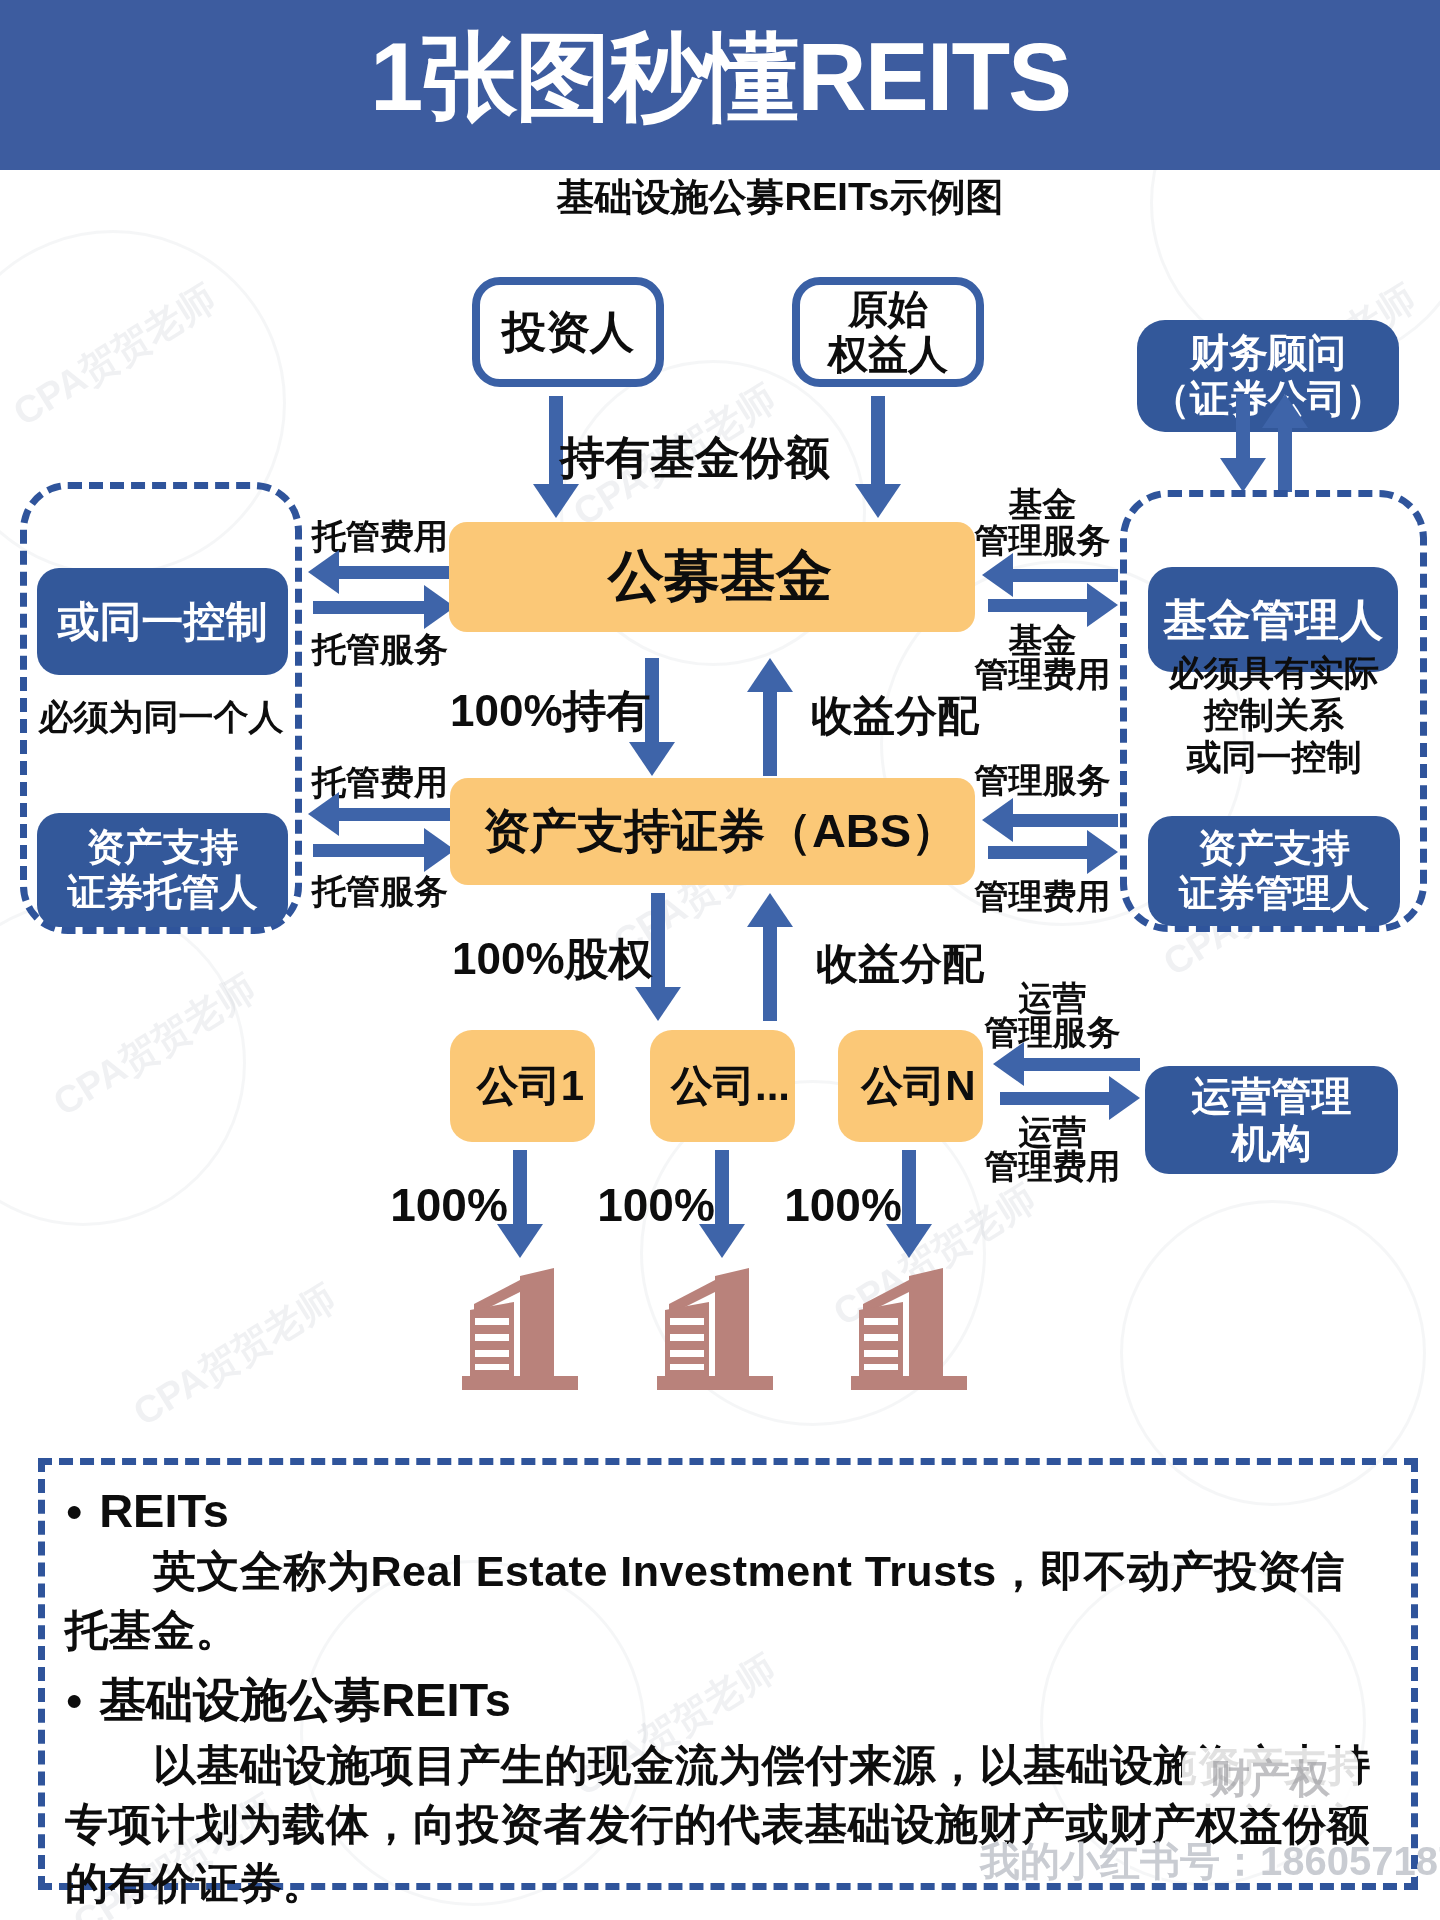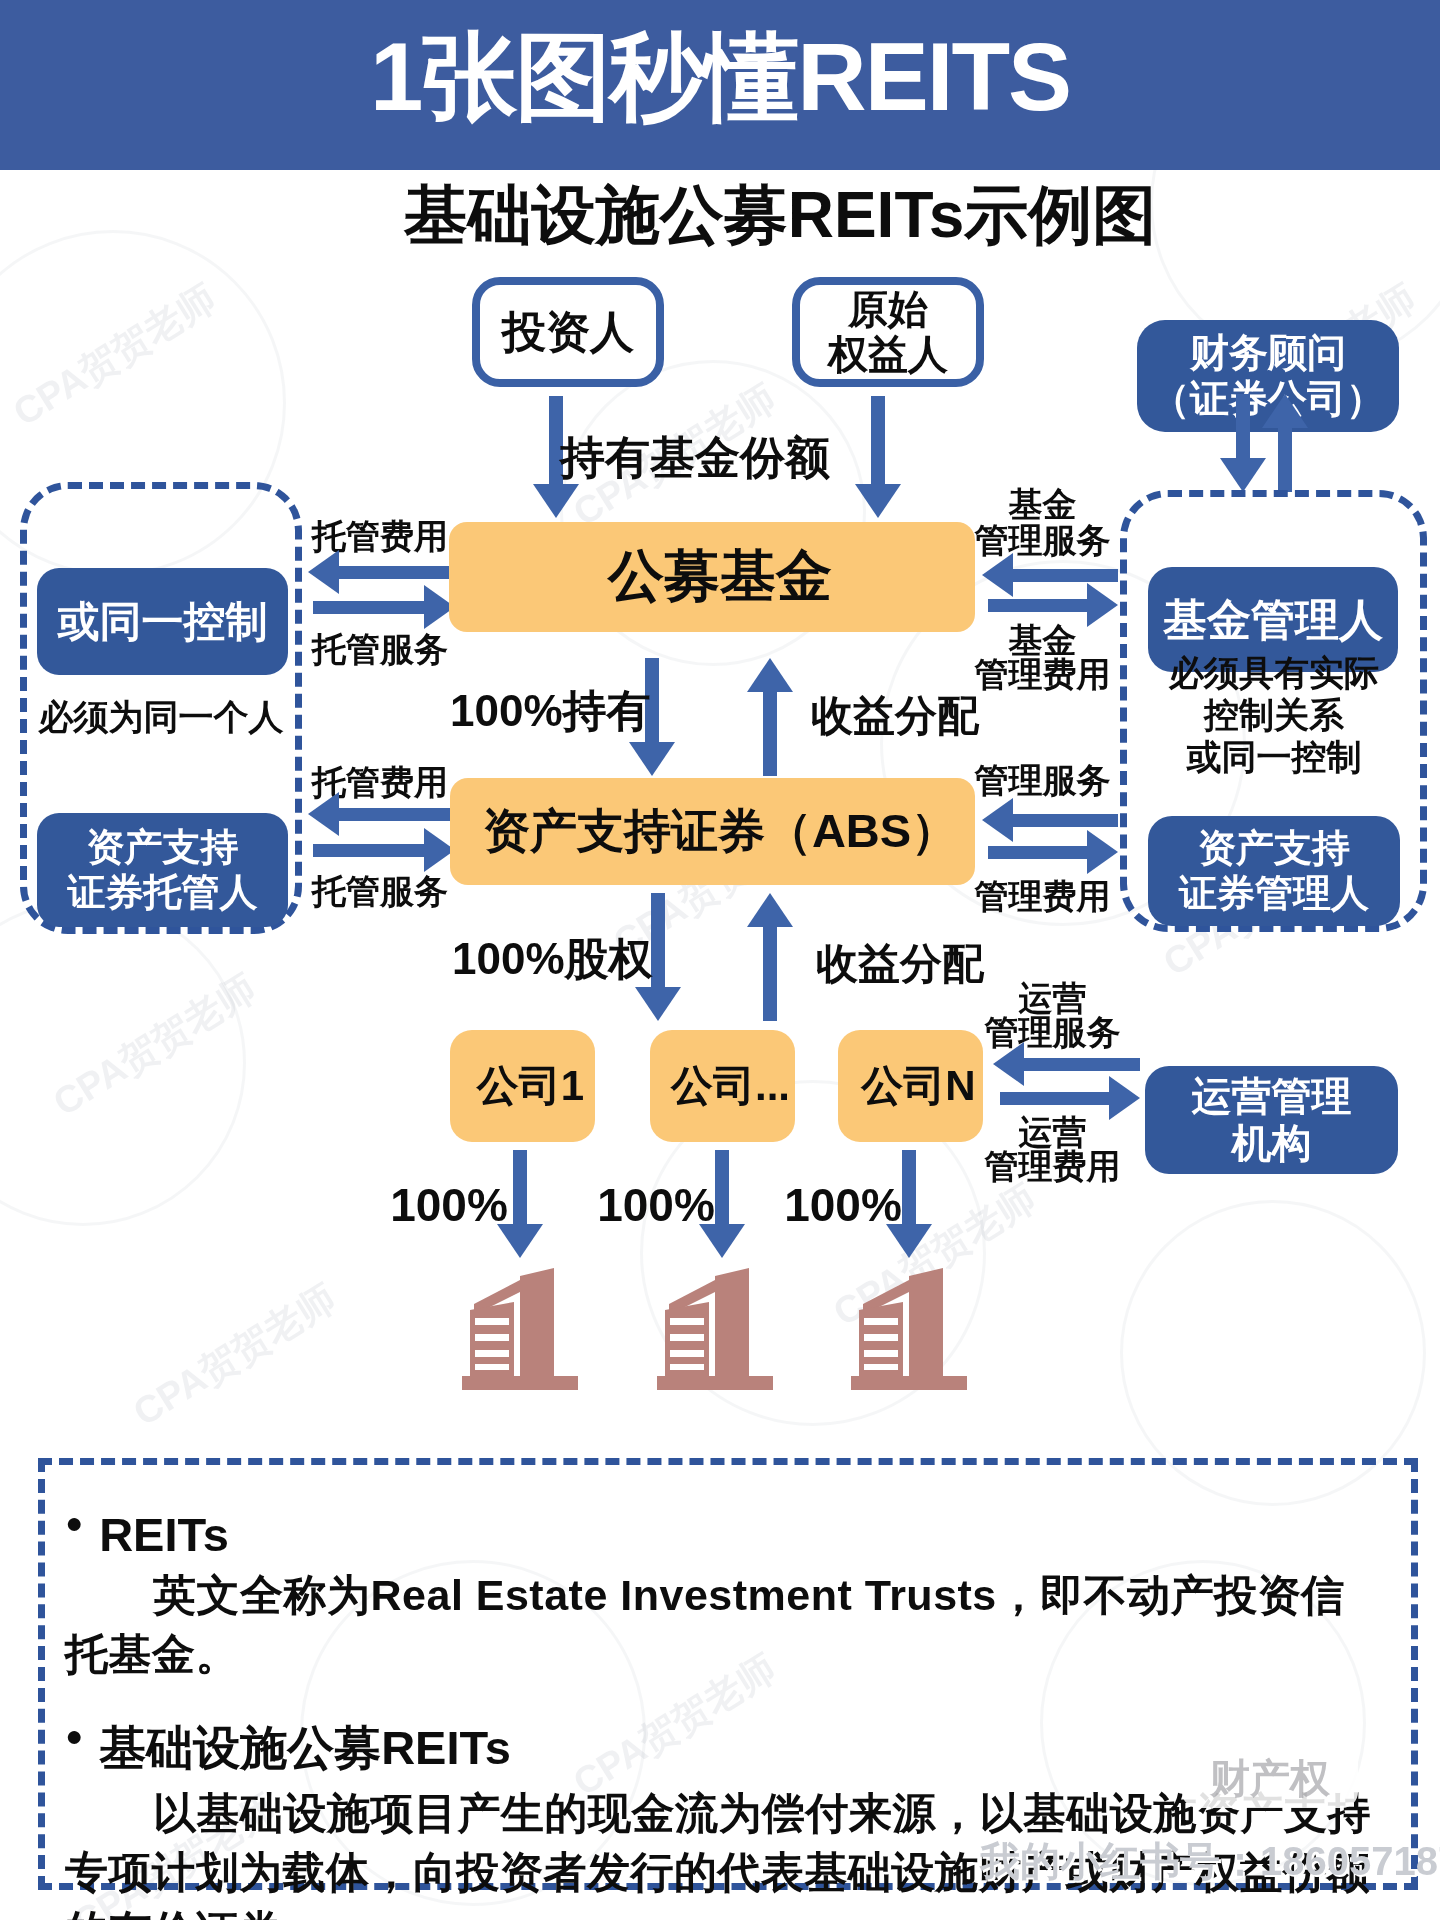--- a/index.html
+++ b/index.html
@@ -7,21 +7,21 @@
     width:1440px;height:1920px;position:relative;background:#ffffff;
     font-family:"Liberation Sans","DejaVu Sans",sans-serif;
     overflow:hidden;color:#0d0d0d;
   }
   .abs{position:absolute;}
   
   .banner{left:0;top:0;width:1440px;height:170px;background:#3d5c9f;}
   .banner-title{left:0;right:0;top:14px;text-align:center;color:#fff;
     font-size:96px;font-weight:900;letter-spacing:-2px;white-space:nowrap;}
   .subtitle{left:330px;top:172px;width:900px;text-align:center;
-    font-size:64px;font-weight:900;letter-spacing:0px;}
+    font-size:38px;font-weight:900;letter-spacing:0px;}
   
   .white-node{background:#fff;border:8px solid #3a60a5;border-radius:28px;
     display:flex;flex-direction:column;align-items:center;justify-content:center;
     text-align:center;font-weight:800;color:#0d0d0d;box-sizing:border-box;line-height:1.12;margin-left:12px;}
   .blue-node{background:#33589a;border-radius:24px;
     display:flex;flex-direction:column;align-items:center;justify-content:center;
     text-align:center;font-weight:800;color:#ffffff;box-sizing:border-box;line-height:1.18;margin-top:40px;}
   .orange-node{background:#fbc877;border-radius:18px;
     display:flex;align-items:center;justify-content:center;
     text-align:center;font-weight:800;color:#0d0d0d;box-sizing:border-box;padding-left:16px;}
@@ -47,21 +47,21 @@
     border-right:31px solid #3e64a9;}
   .ha.right .shaft{left:0;right:28px;}
   .ha.right .head{position:absolute;right:0;top:0;width:0;height:0;
     border-top:22px solid transparent;border-bottom:22px solid transparent;
     border-left:31px solid #3e64a9;}
   
   .def-box{left:38px;top:1458px;width:1380px;height:432px;
     border:7px dashed #2f549b;box-sizing:border-box;padding:10px 24px 0 20px;}
   .def-head{display:flex;align-items:center;gap:16px;margin-top:8px;}
   .def-bullet{font-size:30px;line-height:1;}
-  .def-term{font-size:47px;font-weight:800;margin-top:24px;}
+  .def-term{font-size:47px;font-weight:800;}
   .def-para{font-size:43px;font-weight:600;line-height:1.38;margin:4px 0 2px 0;
     text-indent:88px;letter-spacing:0.5px;}
   
   .wm{position:absolute;color:rgba(140,145,160,0.13);font-size:38px;font-weight:700;
     transform:rotate(-32deg);white-space:nowrap;pointer-events:none;}
   .circ{position:absolute;border:3px solid rgba(120,125,145,0.07);border-radius:50%;
     pointer-events:none;}
   .blur-patch{left:1182px;top:1748px;width:176px;height:60px;
     background:rgba(255,255,255,0.88);border-radius:16px;
     display:flex;align-items:center;justify-content:center;

